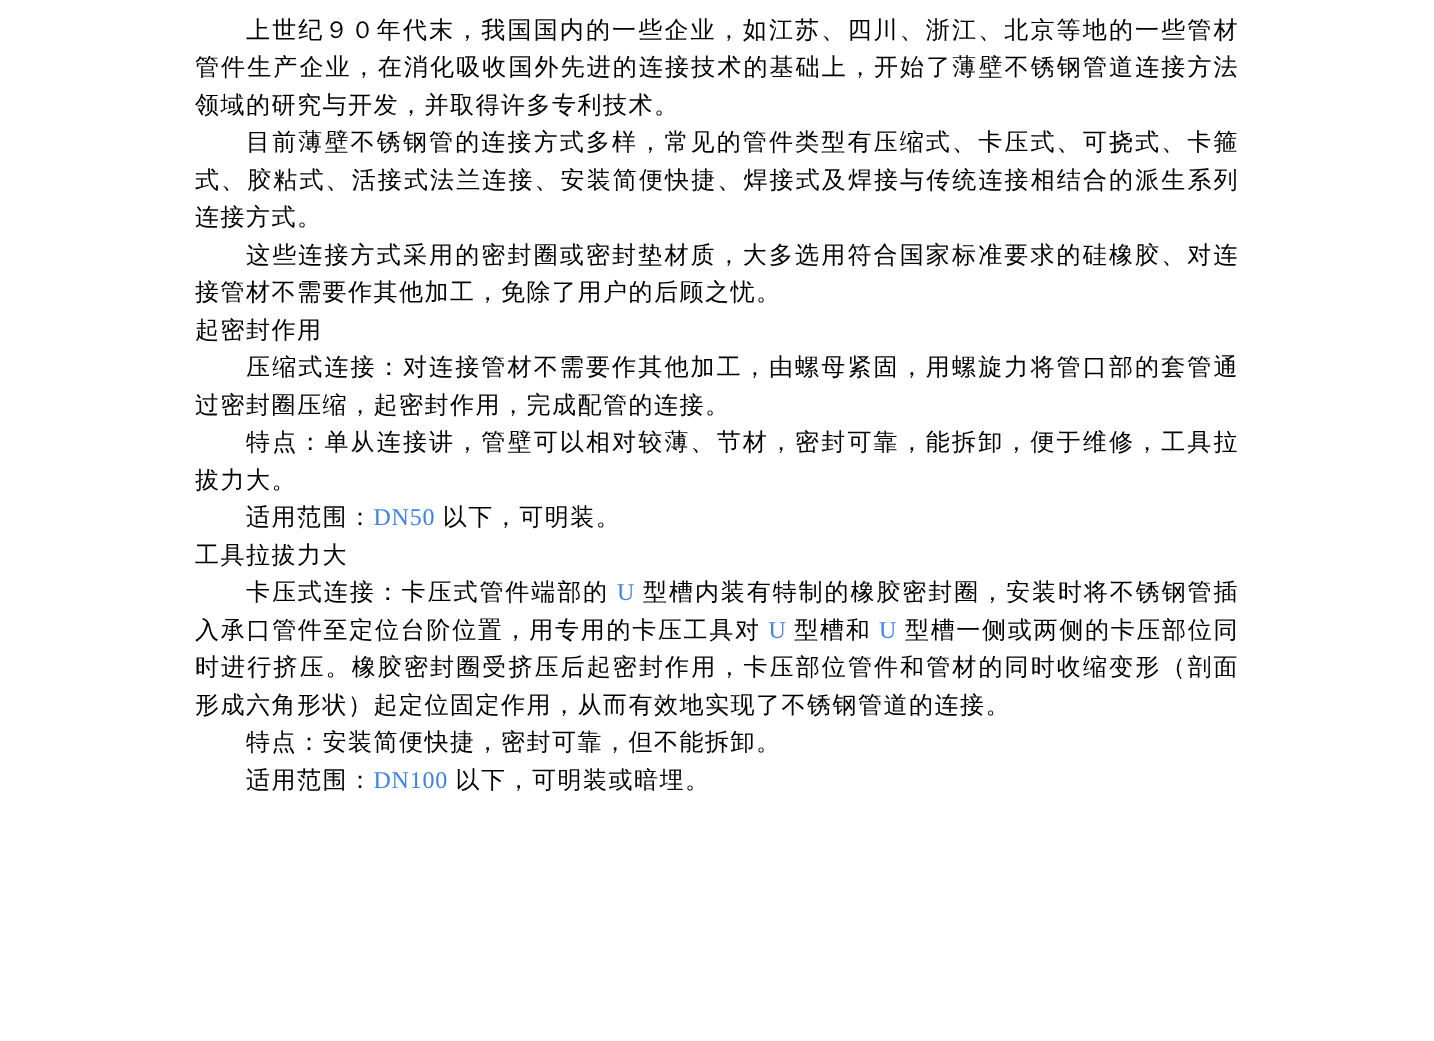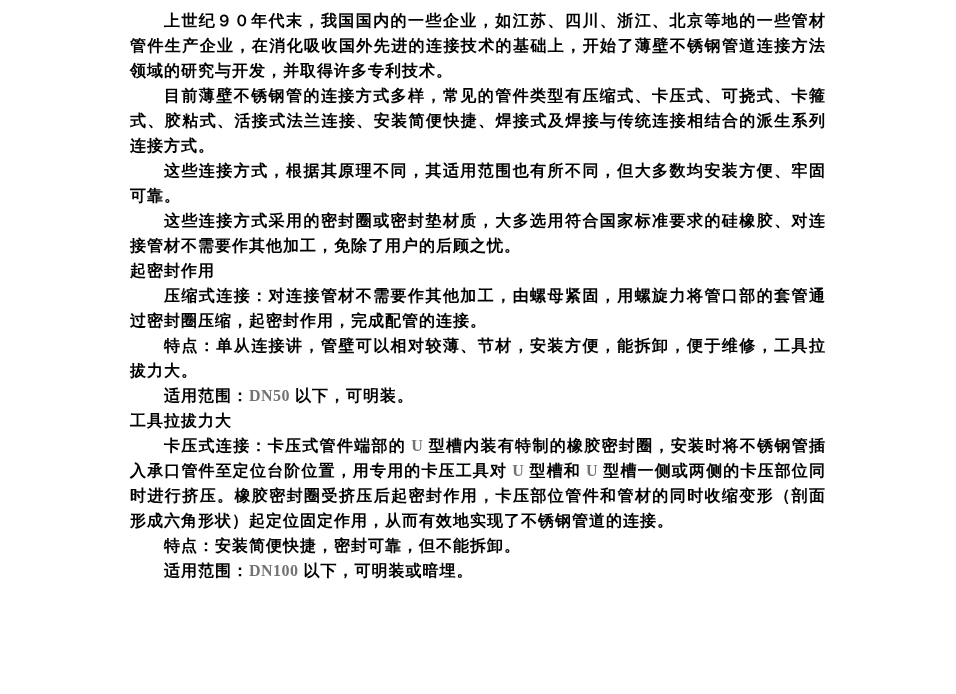--- a/index.html
+++ b/index.html
@@ -20,43 +20,41 @@
     padding-top: 8px;
   }
   .para {
     margin: 0;
     font-size: 16px;
     line-height: 25px;
     letter-spacing: 1px;
     text-align: justify;
     text-justify: inter-character;
     word-break: break-all;
-    font-weight: bold;
   }
   .para.indent {
     text-indent: 34px;
   }
   .para.heading {
     text-indent: 0;
   }
   .latin {
-    color: #737373;
+    color: #3b82f6;
     letter-spacing: 0.5px;
     font-family: "Liberation Serif", "DejaVu Serif", serif;
   }
 </style>
 </head>
 <body>
 
 <main class="page">
     <p class="para indent">上世纪９０年代末，我国国内的一些企业，如江苏、四川、浙江、北京等地的一些管材管件生产企业，在消化吸收国外先进的连接技术的基础上，开始了薄壁不锈钢管道连接方法领域的研究与开发，并取得许多专利技术。</p>
     <p class="para indent">目前薄壁不锈钢管的连接方式多样，常见的管件类型有压缩式、卡压式、可挠式、卡箍式、胶粘式、活接式法兰连接、安装简便快捷、焊接式及焊接与传统连接相结合的派生系列连接方式。</p>
-    <p class="para indent">这些连接方式，根据其原理不同，其适用范围也有所不同，但大多数均安装方便、牢固可靠。</p>
     <p class="para indent">这些连接方式采用的密封圈或密封垫材质，大多选用符合国家标准要求的硅橡胶、对连接管材不需要作其他加工，免除了用户的后顾之忧。</p>
     <p class="para heading">起密封作用</p>
     <p class="para indent">压缩式连接：对连接管材不需要作其他加工，由螺母紧固，用螺旋力将管口部的套管通过密封圈压缩，起密封作用，完成配管的连接。</p>
-    <p class="para indent">特点：单从连接讲，管壁可以相对较薄、节材，安装方便，能拆卸，便于维修，工具拉拔力大。</p>
+    <p class="para indent">特点：单从连接讲，管壁可以相对较薄、节材，密封可靠，能拆卸，便于维修，工具拉拔力大。</p>
     <p class="para indent">适用范围：<span class="latin">DN50</span> 以下，可明装。</p>
     <p class="para heading">工具拉拔力大</p>
     <p class="para indent">卡压式连接：卡压式管件端部的 <span class="latin">U</span> 型槽内装有特制的橡胶密封圈，安装时将不锈钢管插入承口管件至定位台阶位置，用专用的卡压工具对 <span class="latin">U</span> 型槽和 <span class="latin">U</span> 型槽一侧或两侧的卡压部位同时进行挤压。橡胶密封圈受挤压后起密封作用，卡压部位管件和管材的同时收缩变形（剖面形成六角形状）起定位固定作用，从而有效地实现了不锈钢管道的连接。</p>
     <p class="para indent">特点：安装简便快捷，密封可靠，但不能拆卸。</p>
     <p class="para indent">适用范围：<span class="latin">DN100</span> 以下，可明装或暗埋。</p>
   </main>
 
 </body></html>

